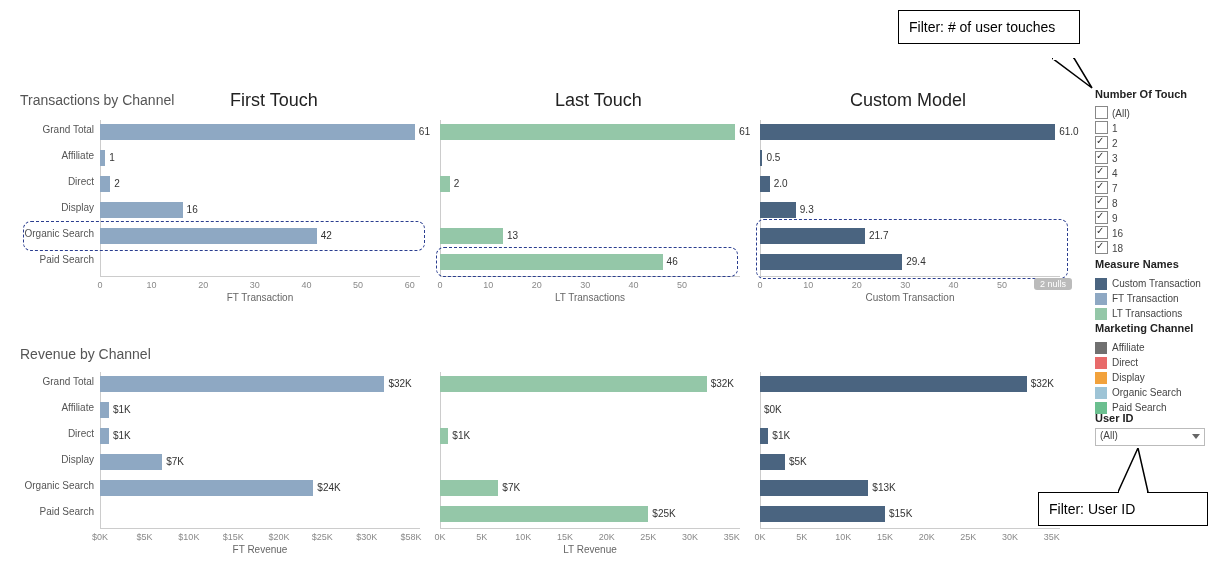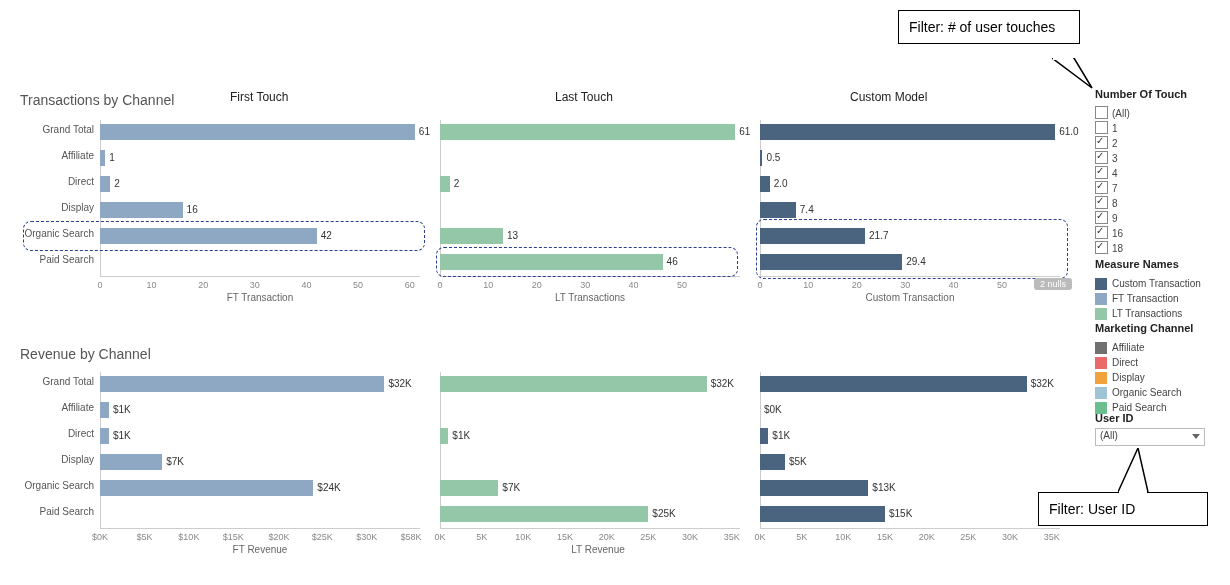--- a/index.html
+++ b/index.html
@@ -1,18 +1,18 @@
 <!DOCTYPE html>
 <html><head>
 <meta charset="utf-8">
 <style>
   html,body{margin:0;padding:0;font-family:Arial,Helvetica,sans-serif;-webkit-font-smoothing:antialiased;background:#fff;}
   #stage{position:relative;width:1230px;height:585px;background:#fff;overflow:hidden;}
   .section-title{position:absolute;font-size:14px;color:#555;font-weight:400;}
-  .model-title{position:absolute;font-size:12px;color:#222;font-weight:400;}
+  .model-title{position:absolute;font-size:18px;color:#222;font-weight:400;}
   .chart-area{position:absolute;}
   .bar{position:absolute;top:2px;height:16px;}
   .bar.blue{background:#8ea8c3;}
   .bar.green{background:#94c7a8;}
   .bar.darkblue{background:#4a6480;}
   .row-label{position:absolute;font-size:10px;color:#555;text-align:right;}
   .val-label{position:absolute;font-size:10px;color:#333;white-space:nowrap;}
   .axis-line{position:absolute;background:#ccc;}
   .tick-label{position:absolute;font-size:9px;color:#888;text-align:center;width:30px;margin-left:-15px;}
   .axis-title{position:absolute;font-size:10px;color:#666;width:100%;text-align:center;}
@@ -92,21 +92,21 @@
     </div>
 <div id="c_cu_tx" class="chart-area" style="left: 760px; top: 120px; width: 300px; height: 196px;">
       <div class="axis-line" style="left: 0px; top: 0px; width: 1px; height: 156px;"></div>
       <div class="bar darkblue" style="left: 0px; top: 4px; width: 295.161px; height: 16px;"></div>
       <div class="val-label" style="left: 299.161px; top: 6px;">61.0</div>
       <div class="bar darkblue" style="left: 0px; top: 30px; width: 2.41935px; height: 16px;"></div>
       <div class="val-label" style="left: 6.41935px; top: 32px;">0.5</div>
       <div class="bar darkblue" style="left: 0px; top: 56px; width: 9.67742px; height: 16px;"></div>
       <div class="val-label" style="left: 13.6774px; top: 58px;">2.0</div>
       <div class="bar darkblue" style="left: 0px; top: 82px; width: 35.8065px; height: 16px;"></div>
-      <div class="val-label" style="left: 39.8065px; top: 84px;">7.4</div>
+      <div class="val-label" style="left: 39.8065px; top: 84px;">9.3</div>
       <div class="bar darkblue" style="left: 0px; top: 108px; width: 105px; height: 16px;"></div>
       <div class="val-label" style="left: 109px; top: 110px;">21.7</div>
       <div class="bar darkblue" style="left: 0px; top: 134px; width: 142.258px; height: 16px;"></div>
       <div class="val-label" style="left: 146.258px; top: 136px;">29.4</div>
       <div class="axis-line" style="left: 0px; top: 156px; width: 300px; height: 1px;"></div>
       <div class="tick-label" style="left: 0px; top: 160px;">0</div>
       <div class="tick-label" style="left: 48.3871px; top: 160px;">10</div>
       <div class="tick-label" style="left: 96.7742px; top: 160px;">20</div>
       <div class="tick-label" style="left: 145.161px; top: 160px;">30</div>
       <div class="tick-label" style="left: 193.548px; top: 160px;">40</div>
@@ -154,21 +154,21 @@
       <div class="val-label" style="left: 212.333px; top: 136px;">$25K</div>
       <div class="axis-line" style="left: 0px; top: 156px; width: 300px; height: 1px;"></div>
       <div class="tick-label" style="left: 0px; top: 160px;">0K</div>
       <div class="tick-label" style="left: 41.6667px; top: 160px;">5K</div>
       <div class="tick-label" style="left: 83.3333px; top: 160px;">10K</div>
       <div class="tick-label" style="left: 125px; top: 160px;">15K</div>
       <div class="tick-label" style="left: 166.667px; top: 160px;">20K</div>
       <div class="tick-label" style="left: 208.333px; top: 160px;">25K</div>
       <div class="tick-label" style="left: 250px; top: 160px;">30K</div>
       <div class="tick-label" style="left: 291.667px; top: 160px;">35K</div>
-      <div class="axis-title" style="left: 8px; top: 172px; width: 300px;">LT Revenue</div>
+      <div class="axis-title" style="left: 0px; top: 172px; width: 300px;">LT Revenue</div>
     </div>
 <div id="c_cu_rev" class="chart-area" style="left: 760px; top: 372px; width: 300px; height: 196px;">
       <div class="axis-line" style="left: 0px; top: 0px; width: 1px; height: 156px;"></div>
       <div class="bar darkblue" style="left: 0px; top: 4px; width: 266.667px; height: 16px;"></div>
       <div class="val-label" style="left: 270.667px; top: 6px;">$32K</div>
       <div class="bar darkblue" style="left: 0px; top: 30px; width: 0px; height: 16px;"></div>
       <div class="val-label" style="left: 4px; top: 32px;">$0K</div>
       <div class="bar darkblue" style="left: 0px; top: 56px; width: 8.33333px; height: 16px;"></div>
       <div class="val-label" style="left: 12.3333px; top: 58px;">$1K</div>
       <div class="bar darkblue" style="left: 0px; top: 82px; width: 25px; height: 16px;"></div>

